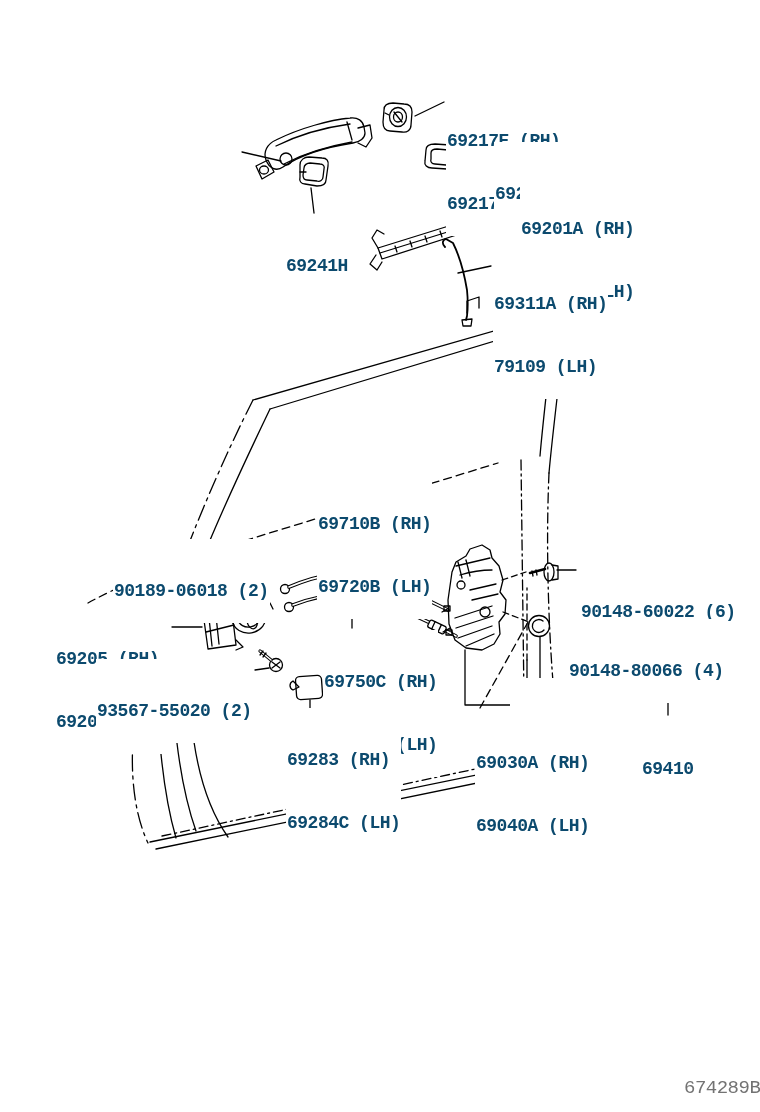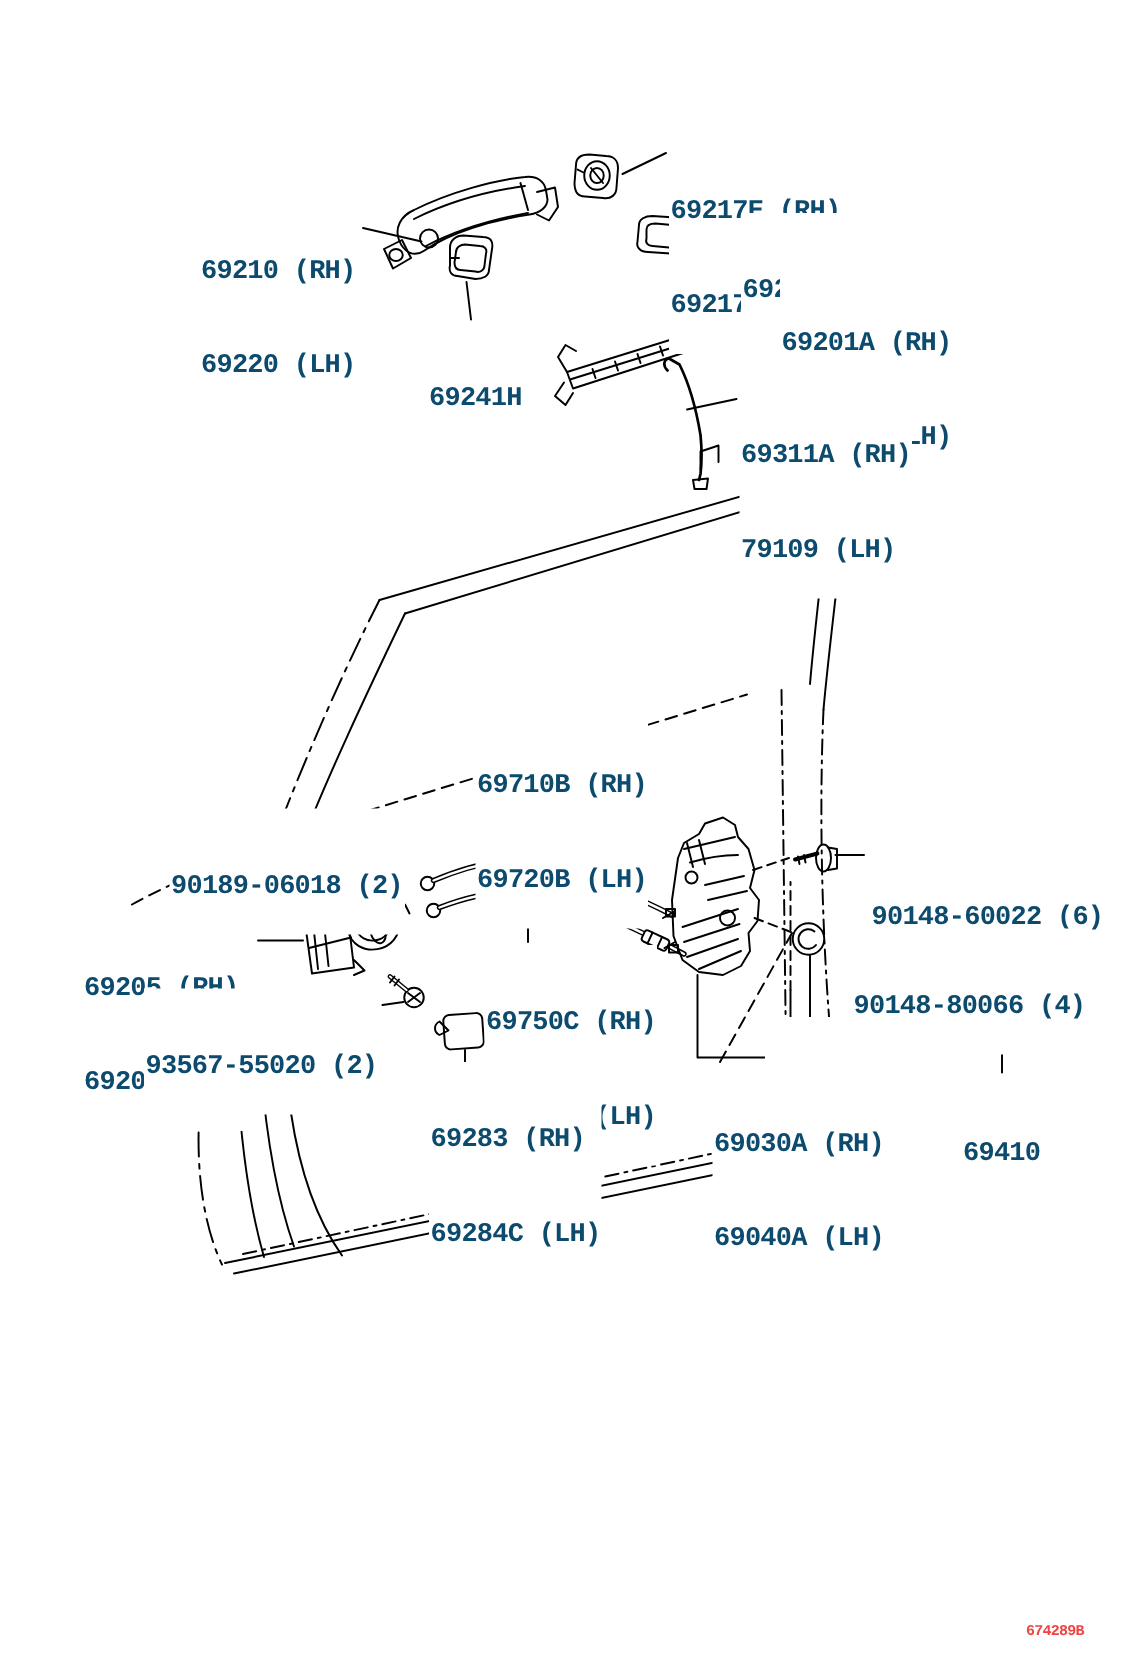--- a/index.html
+++ b/index.html
@@ -1,21 +1,21 @@
 <!DOCTYPE html>
 <html><head>
 <meta charset="utf-8">
 <style>
   html,body{margin:0;padding:0;background:#fff;}
   #stage{position:relative;width:760px;height:1112px;background:#fff;overflow:hidden;
          font-family:"Liberation Mono","DejaVu Sans Mono",monospace;}
   #art{position:absolute;left:0;top:0;}
   .lbl{position:absolute;background:#fff;color:#0c4a6e;font-weight:bold;font-size:18px;
        line-height:21px;letter-spacing:-0.5px;white-space:pre;padding:0 1px;}
-  .docnum{position:absolute;background:#fff;color:#ef4444;font-weight:bold;font-size:10px;
+  .docnum{position:absolute;background:#fff;color:#737373;font-weight:normal;font-size:19px;
        line-height:17px;letter-spacing:-0.5px;white-space:pre;}
   svg *{vector-effect:non-scaling-stroke;}
 </style>
 </head>
 <body>
 
 <div id="stage">
 
 <svg id="art" width="760" height="1112" viewBox="0 0 760 1112">
   <g stroke="#000" fill="none" stroke-width="1.3" stroke-linecap="round" stroke-linejoin="round">
@@ -221,24 +221,20 @@
       <path d="M 527,660 L 527,588" stroke-dasharray="6 4"></path>
       <path d="M 502,580 L 526,572" stroke-dasharray="6 4"></path>
       <path d="M 503,612 L 529,622" stroke-dasharray="6 4"></path>
       <path d="M 480,708 L 528,622" stroke-dasharray="8 5"></path>
       <path d="M 644,672 L 655,667" stroke-dasharray="5 4"></path>
       <path d="M 174,606 L 200,618" stroke-dasharray="5 4"></path>
     </g>
   </g>
 </svg>
 
-<div class="lbl" style="left:133px;top:129px">
-  <div>69210 (RH)</div>
-  <div>69220 (LH)</div>
-</div>
 
 <div class="lbl" style="left:446px;top:89px">
   <div>69217E (RH)</div>
   <div>69217F (LH)</div>
 </div>
 
 <div class="lbl" style="left:494px;top:142px">
   <div>69242F</div>
 </div>
 

